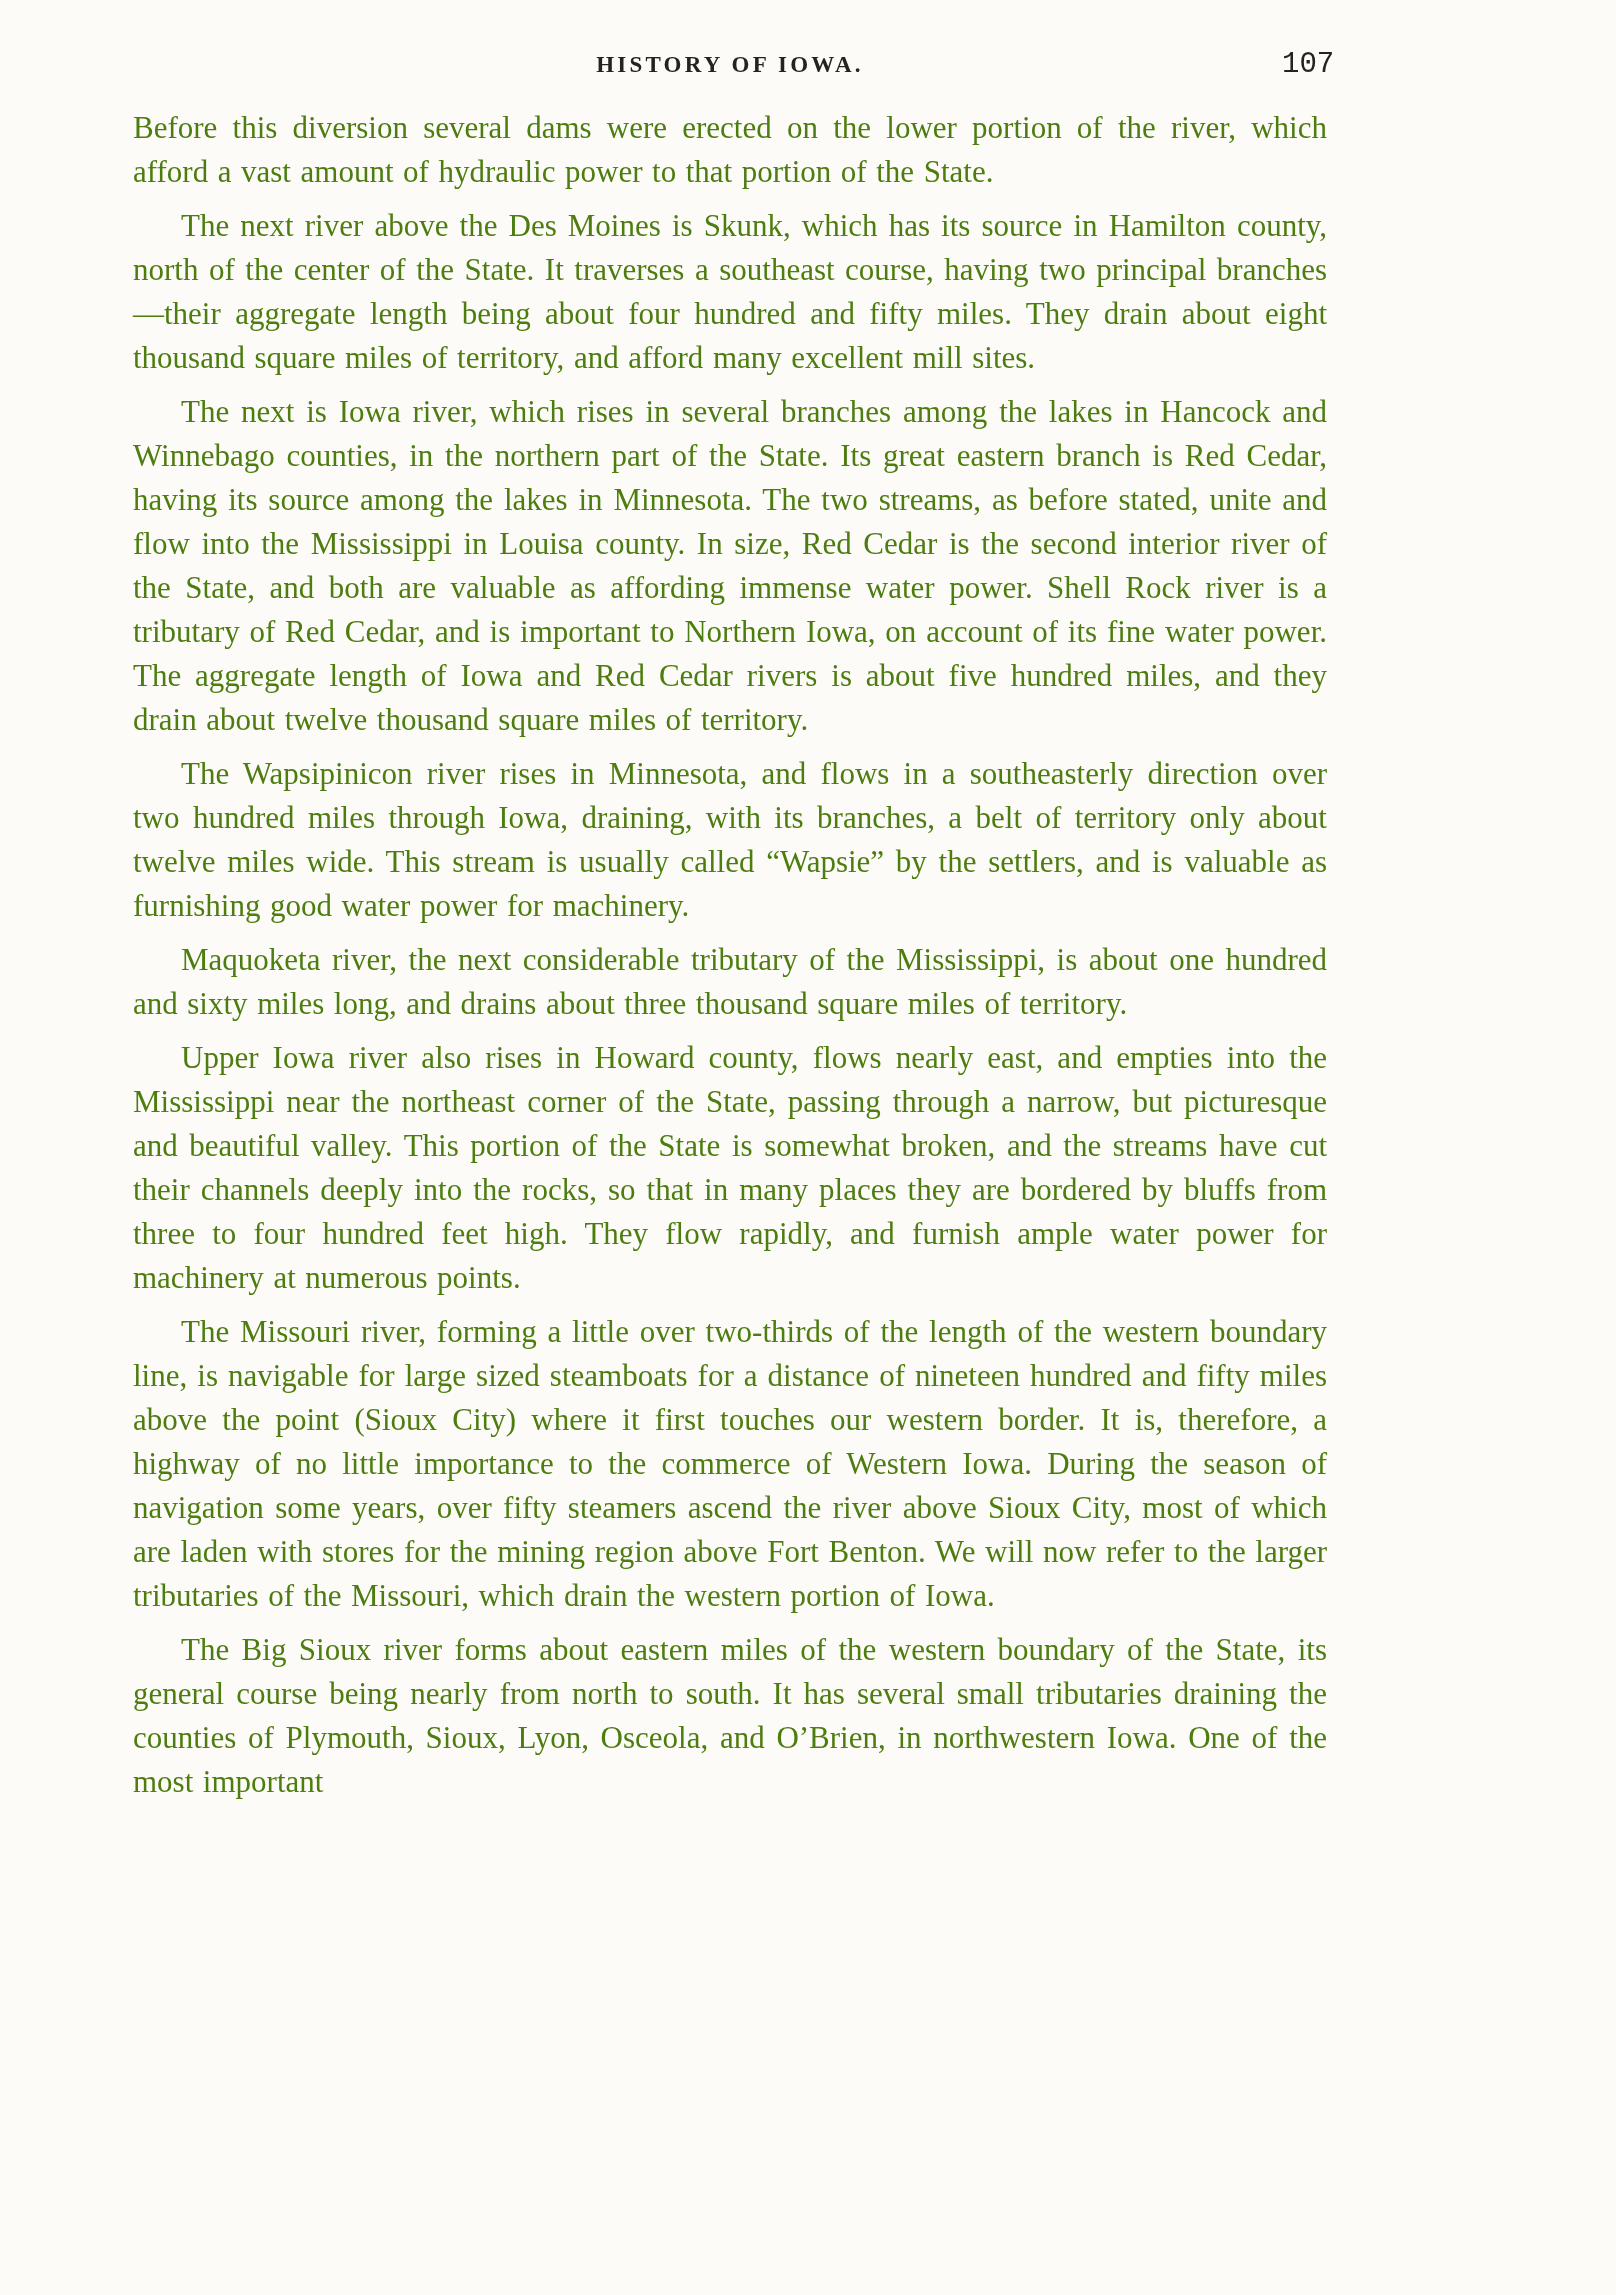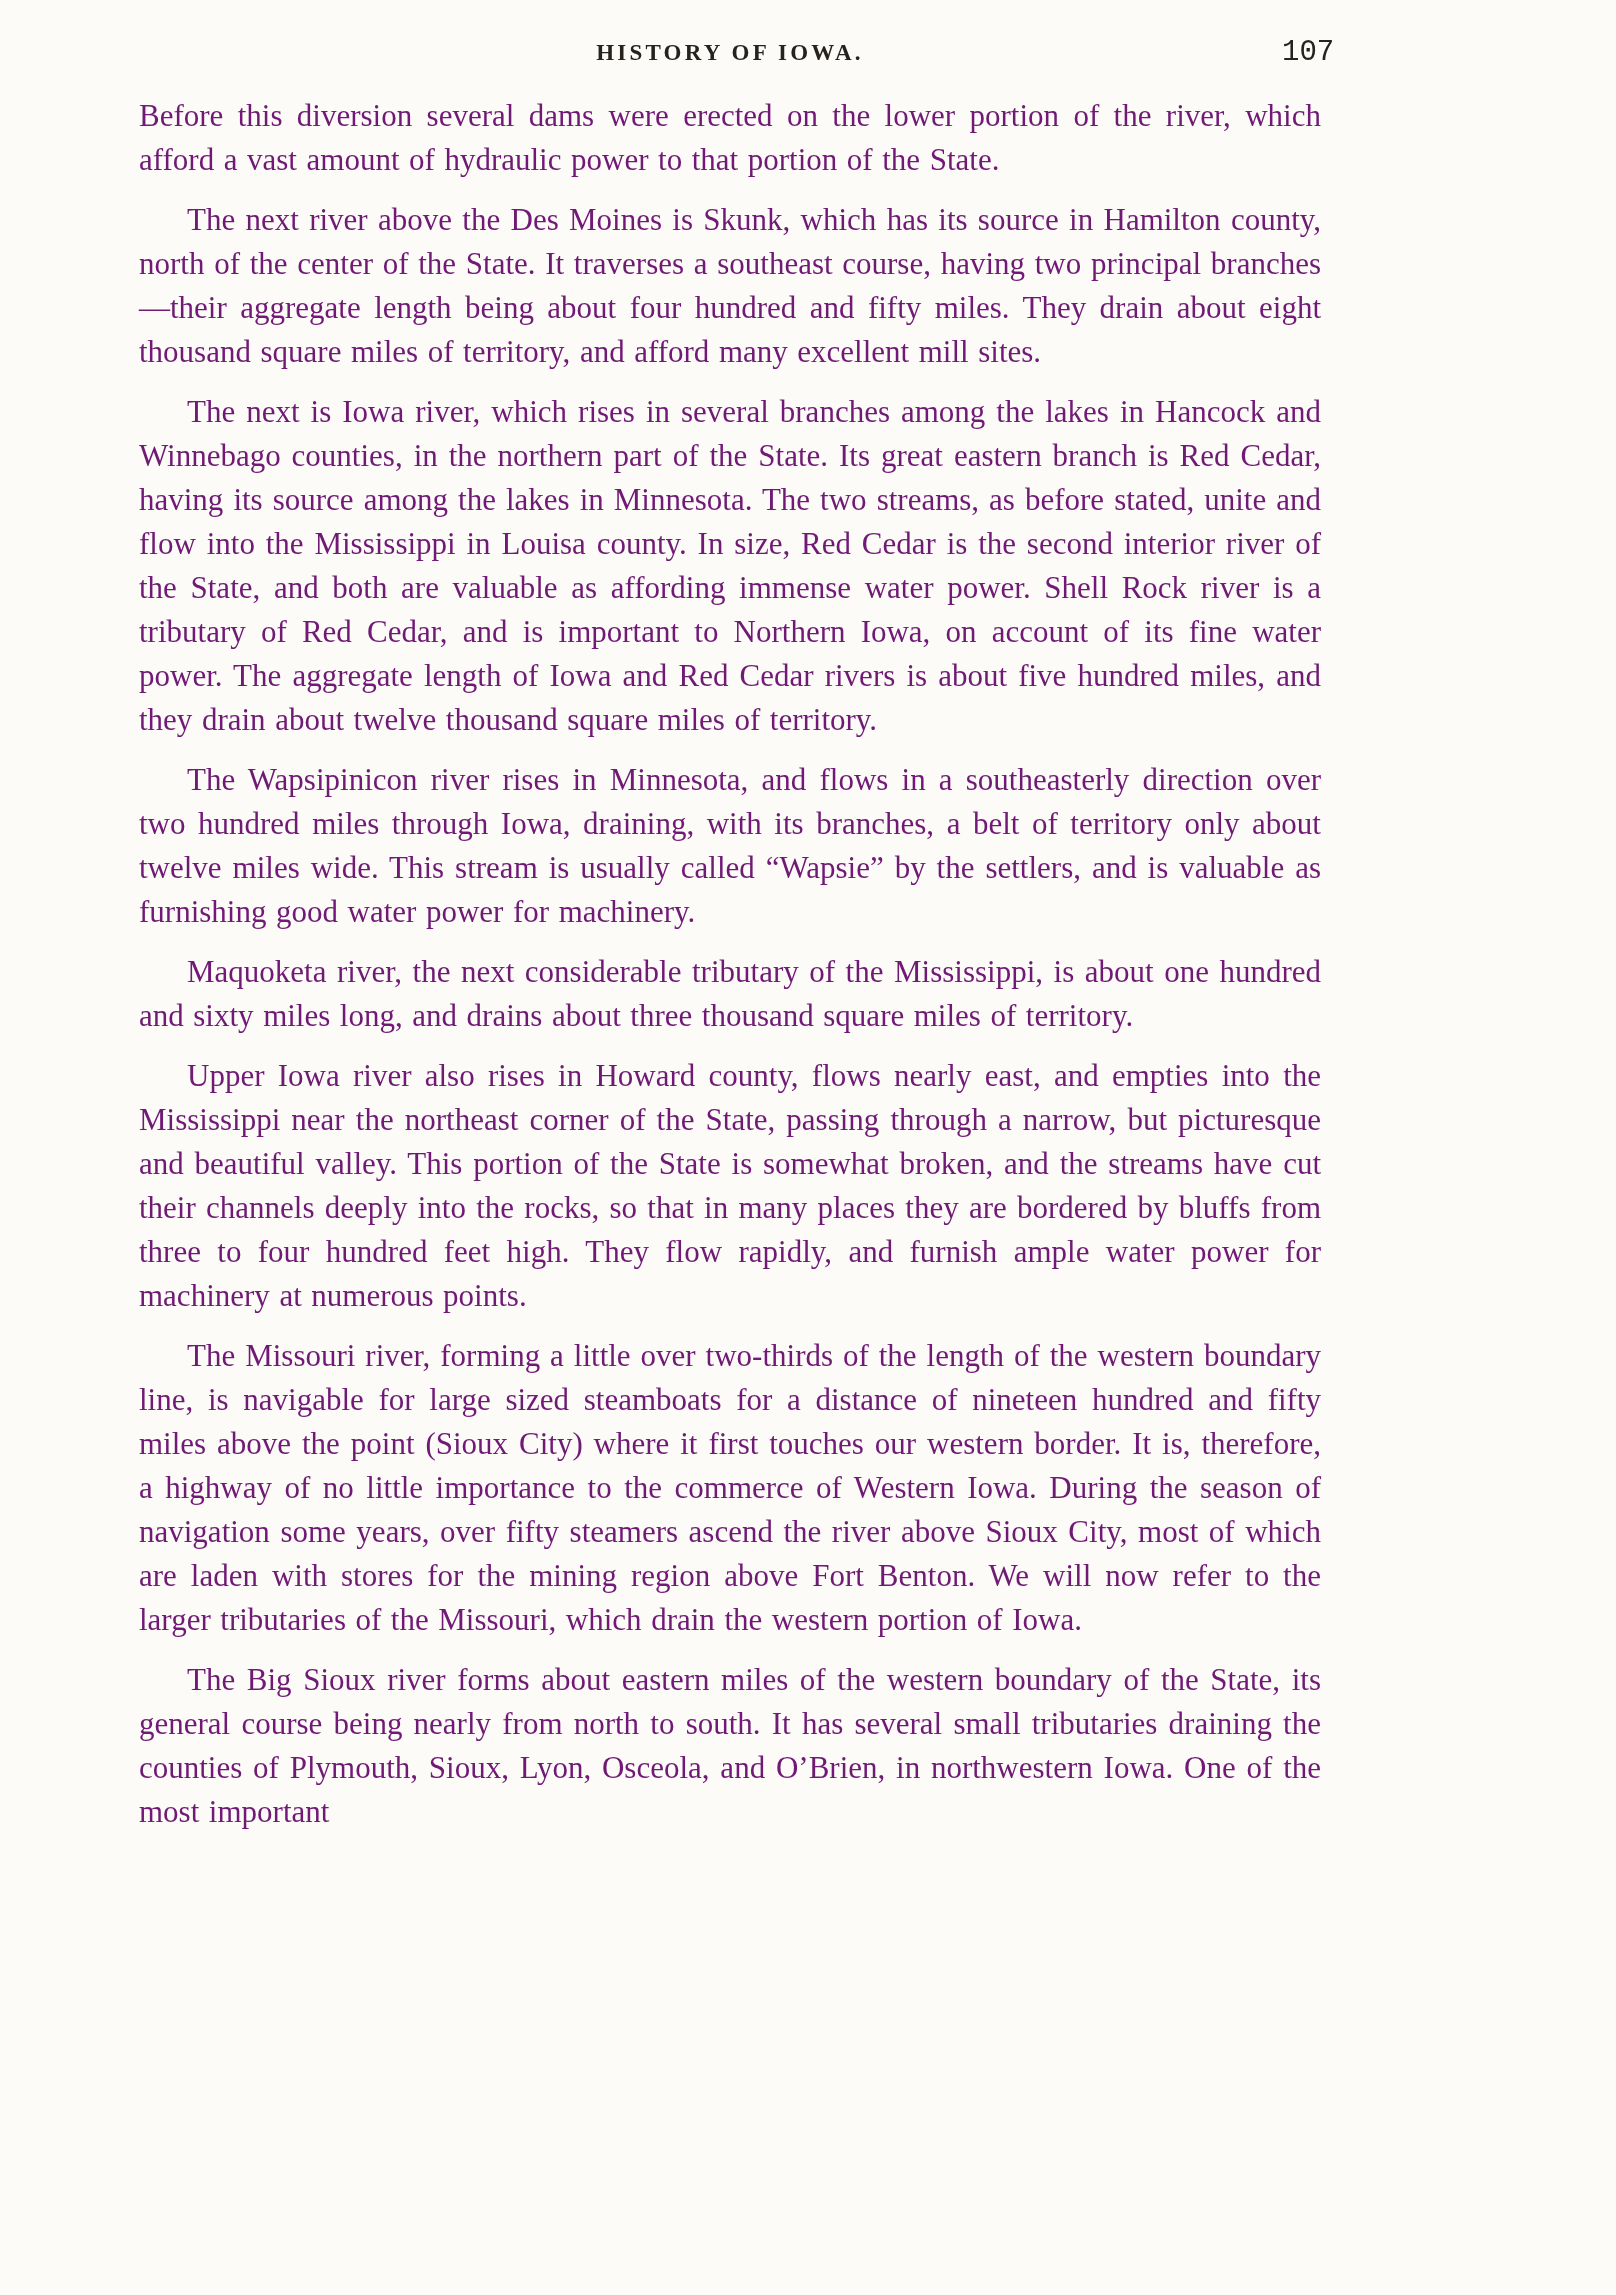--- a/index.html
+++ b/index.html
@@ -12,21 +12,21 @@
     width: 1616px;
     height: 2504px;
     background: #fcfbf8;
     color: #1e1c19;
     font-family: "Liberation Serif", "DejaVu Serif", serif;
     overflow: hidden;
   }
   .content {
     position: absolute;
     left: 123px;
-    top: 40px;
+    top: 52px;
     width: 1214px;
   }
   .page-header {
     position: relative;
     height: 37px;
     margin-bottom: 17.4px;
   }
   .running-title {
     position: absolute;
     left: 0;
@@ -39,27 +39,27 @@
   }
   .page-number {
     position: absolute;
     right: 2.8px;
     top: -3.7px;
     font-size: 29px;
     color: #26231f;
     font-family: Liberation Mono, monospace;
   }
   .page-text p {
-    margin: 16px;
+    margin: 10px;
     font-size: 31px;
     line-height: 44px;
     text-align: justify;
     text-indent: 48px;
     word-spacing: 1.8px;
-    color: #701a75;
+    color: #4d7c0f;
   }
   .page-text p.continuation {
     text-indent: 0;
   }
 </style>
 </head>
 <body>
 
 <div class="page">
   <div class="content">

